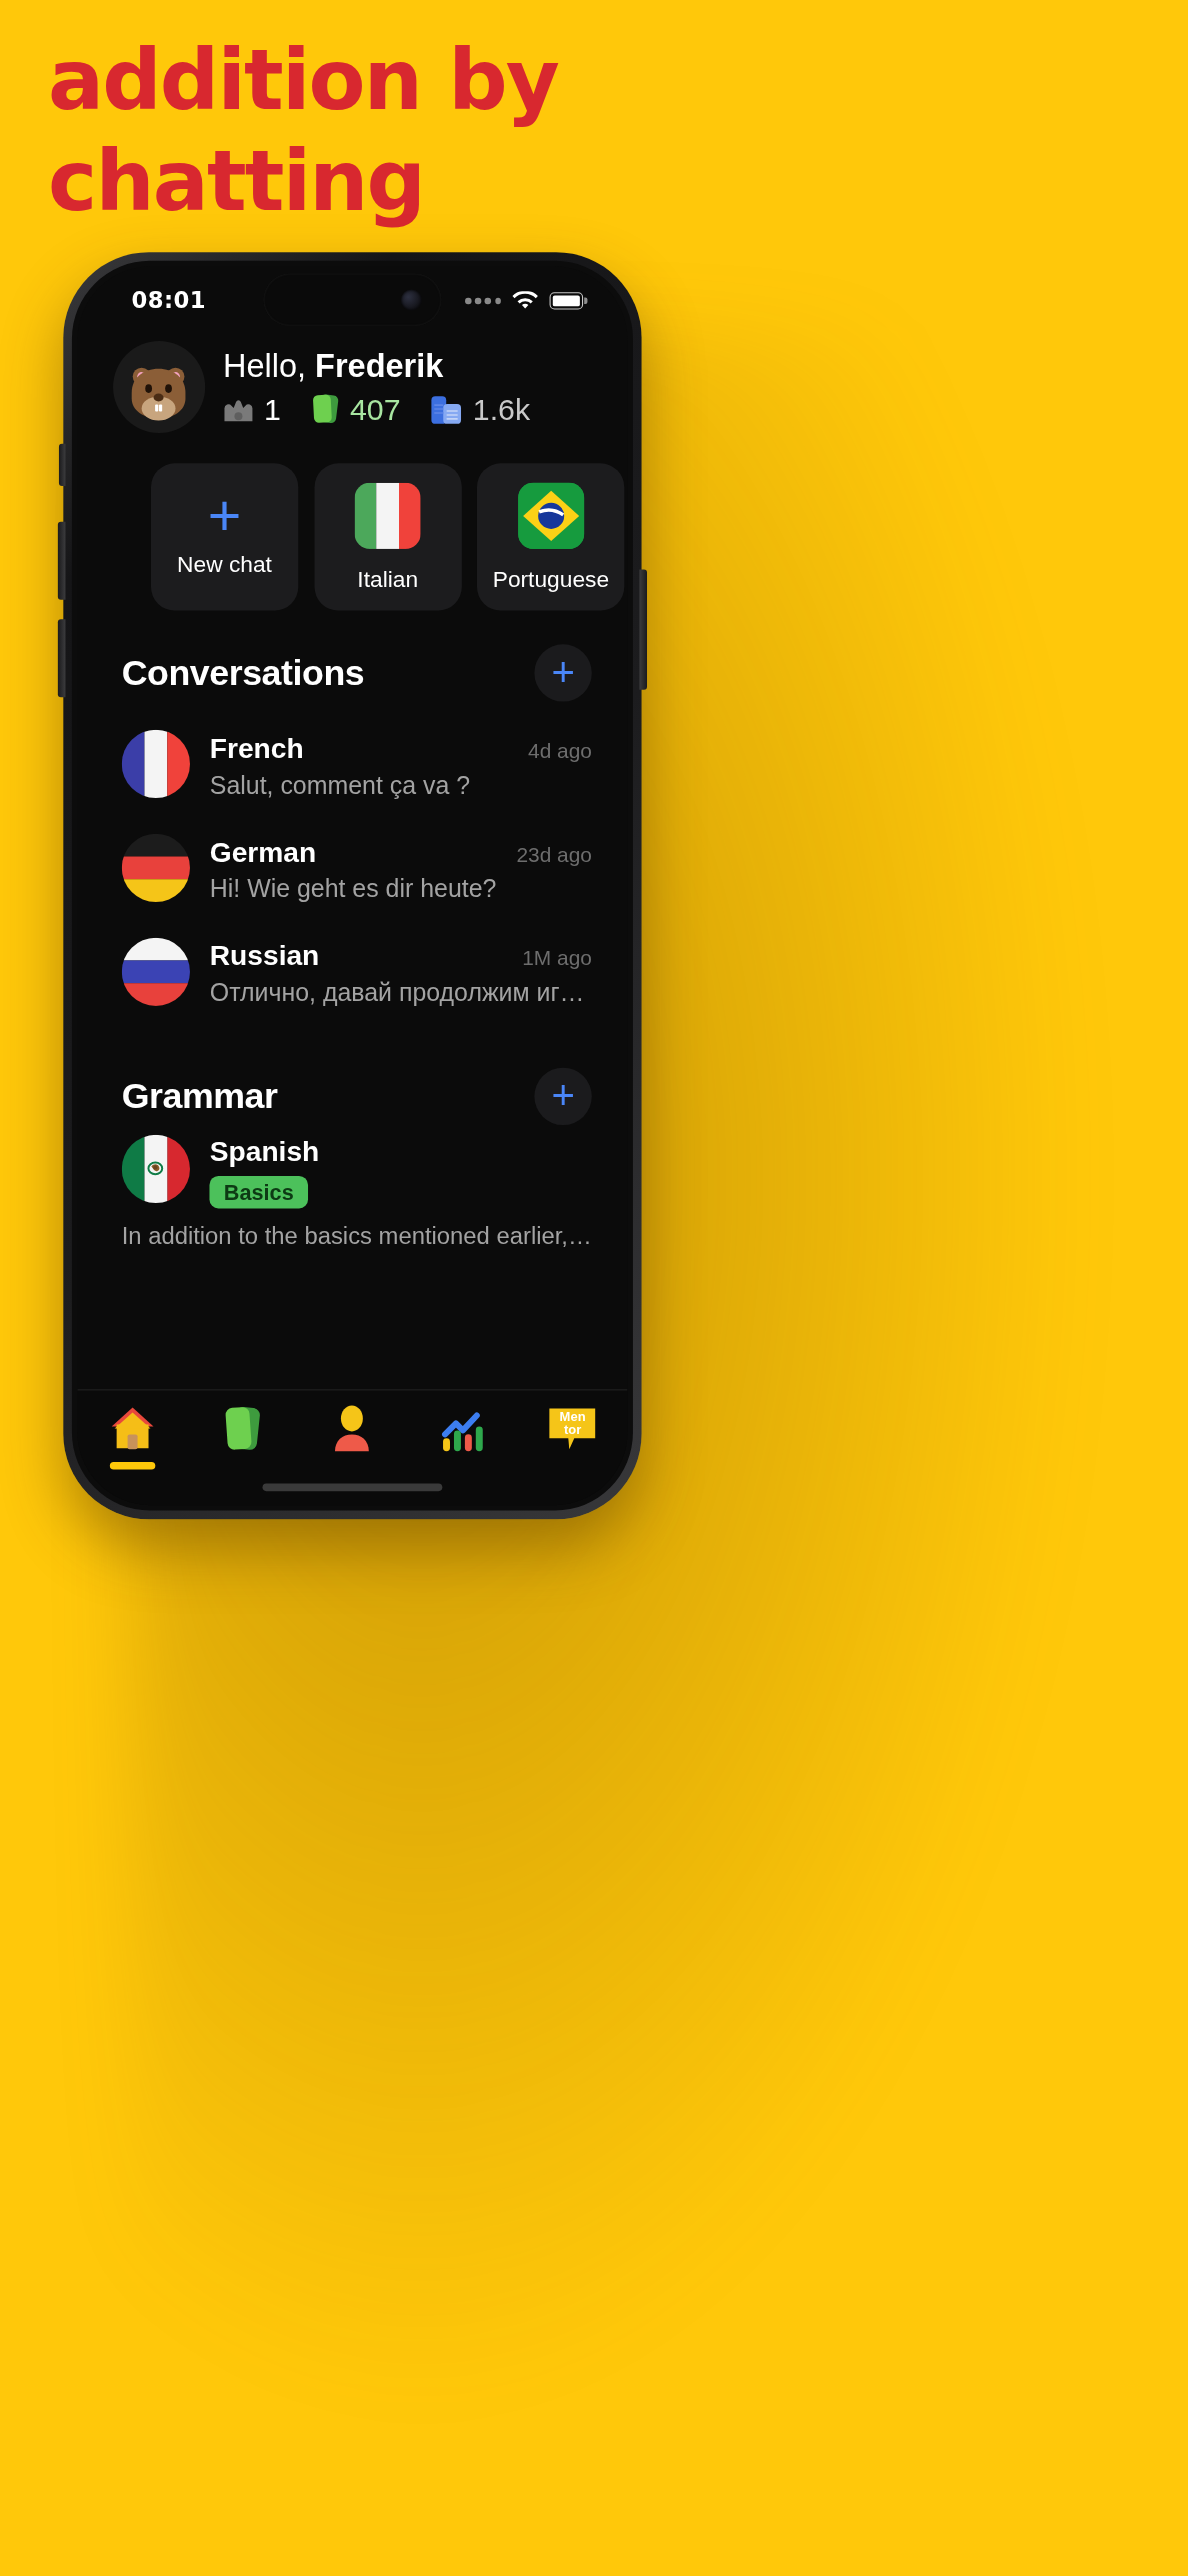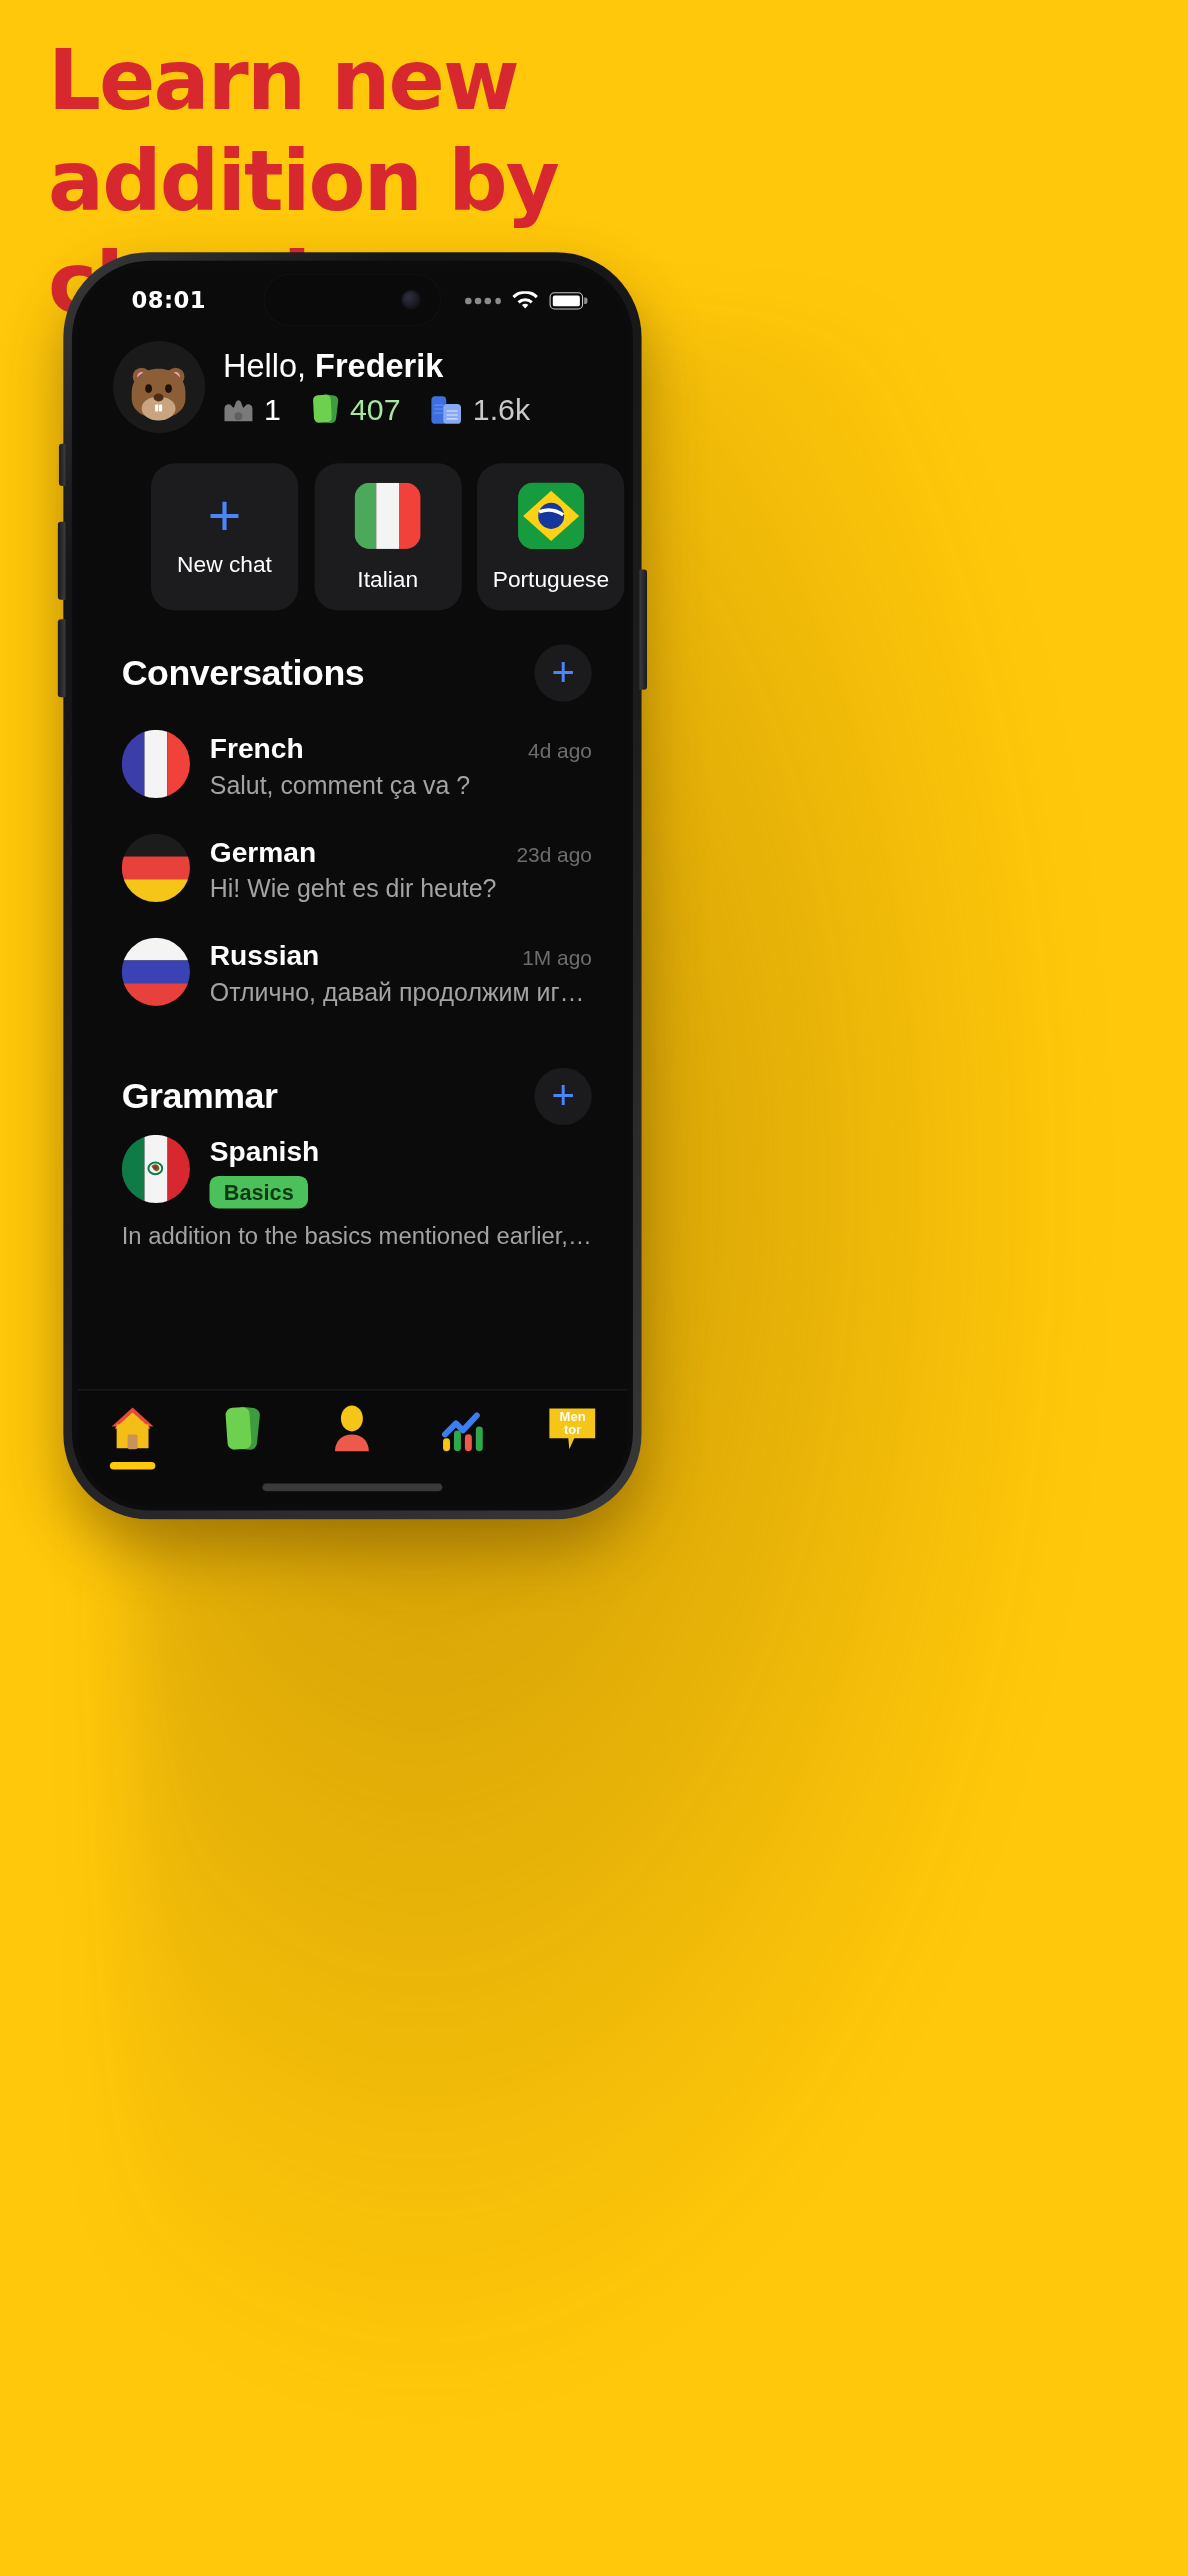--- a/index.html
+++ b/index.html
@@ -241,21 +241,20 @@
     transform:translateX(-50%);
     width:166px; height:7.4px; border-radius:3.7px;
     background:#3a3a3a;
   }
   svg { display:block; }
 </style>
 </head>
 <body>
 
 <div class="hero">
-  <div class="hero-line">Learn new</div>
   <div class="hero-line">addition by</div>
   <div class="hero-line">chatting</div>
 </div>
 
 <div class="phone-shadow"></div>
 
 <div class="phone" style="transform-origin:69px 275px; transform:scale(1.083);">
   <div class="btn-side btn-silent"></div>
   <div class="btn-side btn-vup"></div>
   <div class="btn-side btn-vdn"></div>

